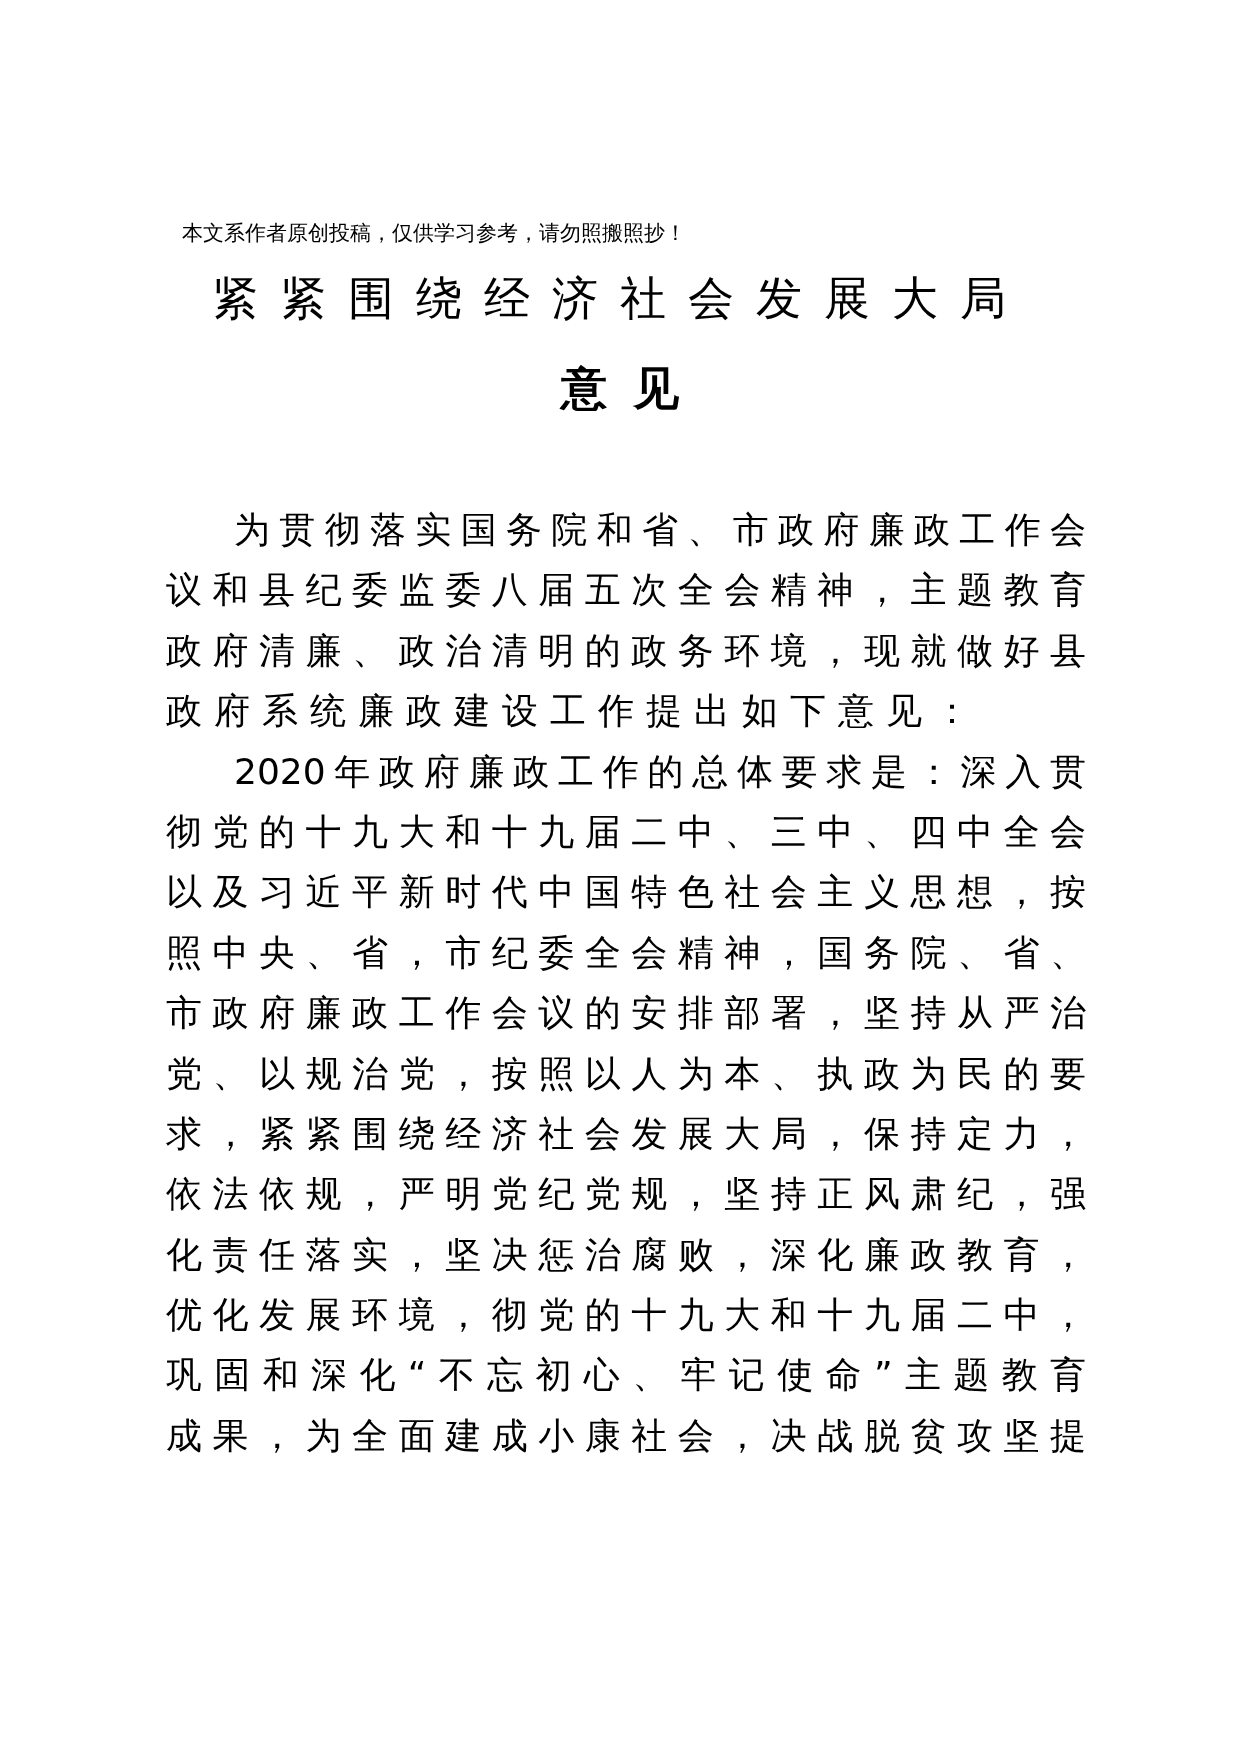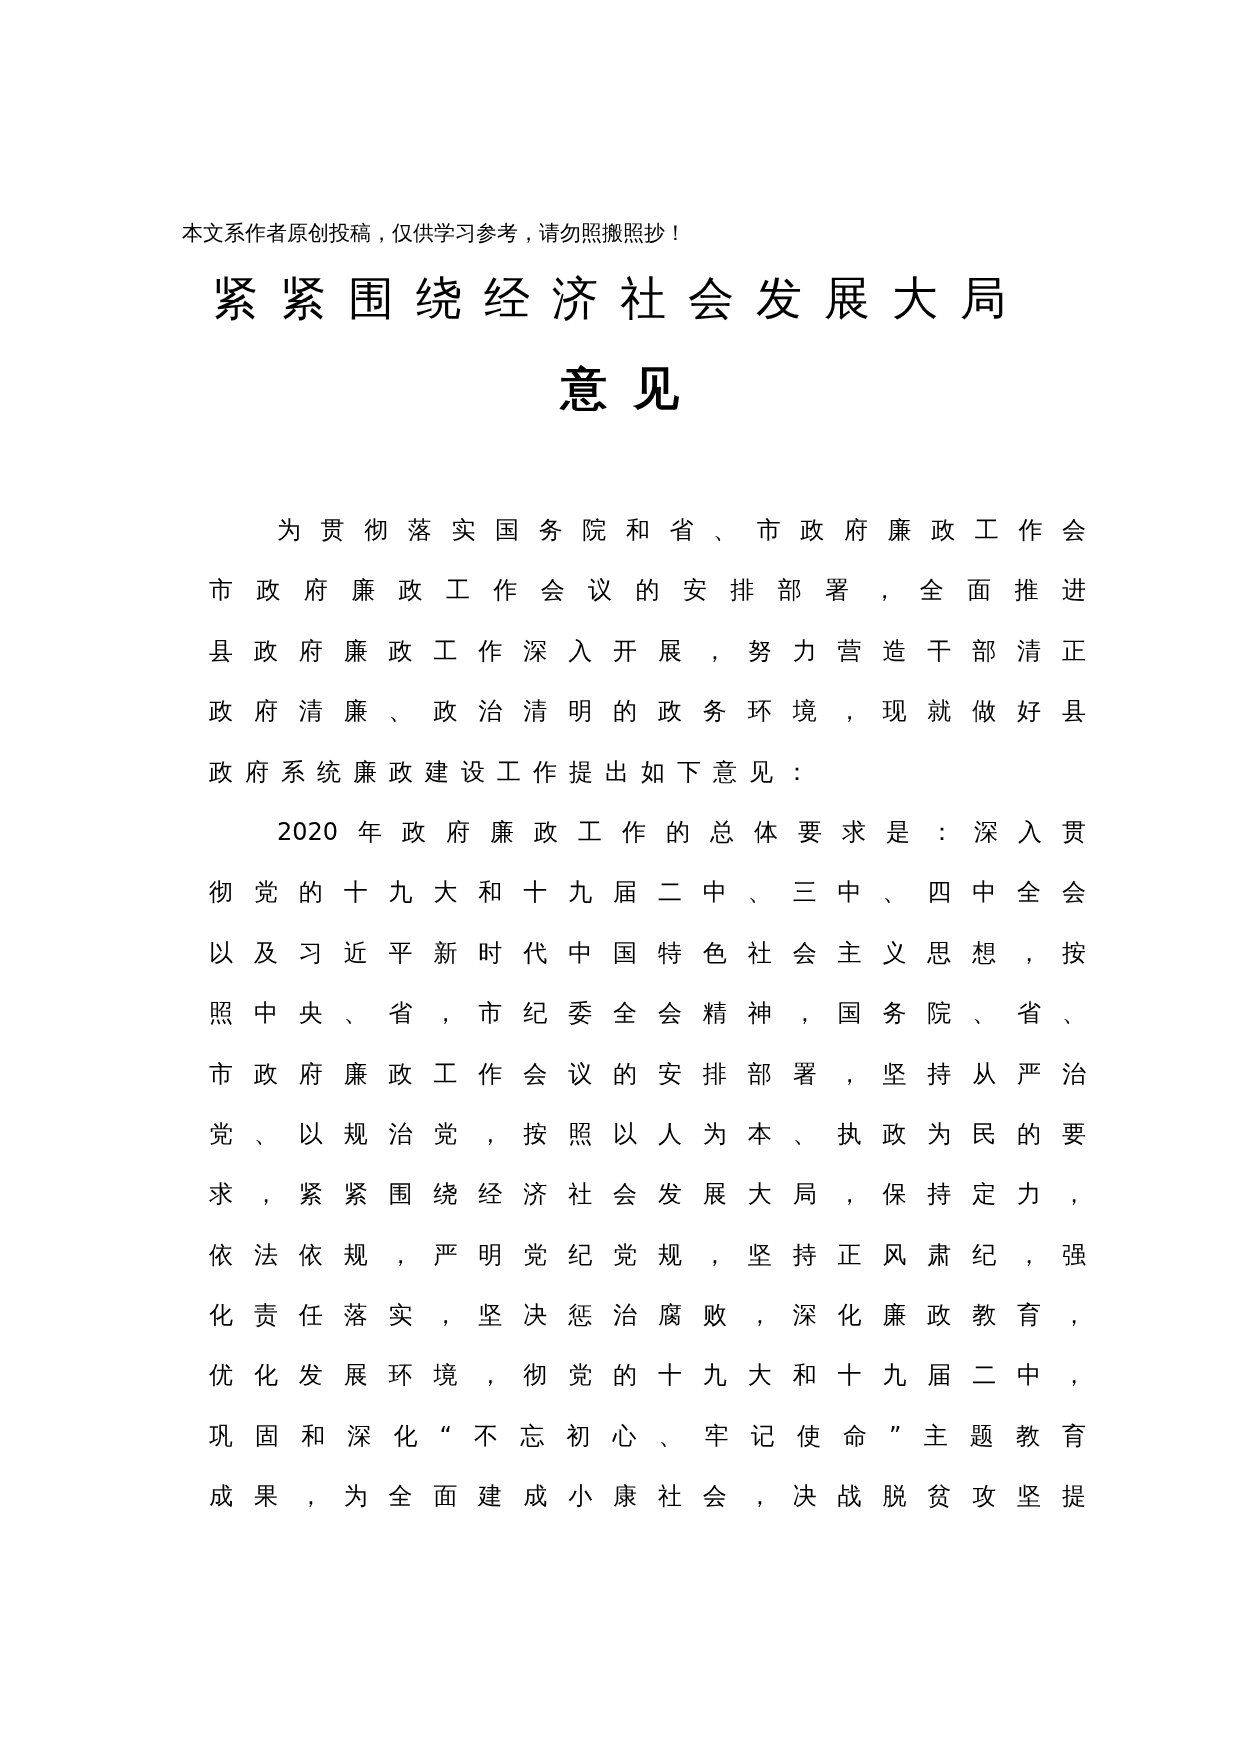--- a/index.html
+++ b/index.html
@@ -4,38 +4,37 @@
 <style>
   html, body { margin: 0; padding: 0; background: #ffffff; }
   body { width: 1240px; height: 1754px; position: relative; overflow: hidden;
          font-family: "DejaVu Sans", "Liberation Sans", sans-serif; color: #000; }
   .notice { position: absolute; left: 182px; top: 220px; font-size: 21px; line-height: 26px; white-space: nowrap; }
   .title { position: absolute; left: 170px; width: 900px; text-align: center;
            font-size: 46px; letter-spacing: 22px; line-height: 60px; white-space: nowrap; }
   .title.l1 { top: 268px; }
   .title.l2 { top: 358px; letter-spacing: 26px; padding-left: 26px; box-sizing: border-box; font-weight: bold; }
   .body { position: absolute; left: 166px; top: 500px; width: 920px; }
-  .line { height: 60.4px; line-height: 60px; font-size: 24px; white-space: nowrap;
-          text-align: justify; text-align-last: justify; margin-left: 43px; }
+  .line { height: 60.4px; line-height: 60px; font-size: 36px; white-space: nowrap;
+          text-align: justify; text-align-last: justify; }
   .line.last { text-align-last: left; letter-spacing: 12px; }
   .line.indent { padding-left: 68px; }
 </style>
 </head>
 <body>
 
 <div class="notice">本文系作者原创投稿，仅供学习参考，请勿照搬照抄！</div>
 
 <div class="title l1">紧紧围绕经济社会发展大局</div>
 <div class="title l2">意见</div>
 
 <div class="body">
   <div>
     <div class="line indent">为贯彻落实国务院和省、市政府廉政工作会</div>
-    <div class="line">市政府廉政工作会议的安排部署，全面推进</div>
-    <div class="line">县政府廉政工作深入开展，努力营造干部清正</div>
+    <div class="line">议和县纪委监委八届五次全会精神，主题教育</div>
     <div class="line">政府清廉、政治清明的政务环境，现就做好县</div>
     <div class="line last">政府系统廉政建设工作提出如下意见：</div>
   </div>
   <div>
     <div class="line indent">2020年政府廉政工作的总体要求是：深入贯</div>
     <div class="line">彻党的十九大和十九届二中、三中、四中全会</div>
     <div class="line">以及习近平新时代中国特色社会主义思想，按</div>
     <div class="line">照中央、省，市纪委全会精神，国务院、省、</div>
     <div class="line">市政府廉政工作会议的安排部署，坚持从严治</div>
     <div class="line">党、以规治党，按照以人为本、执政为民的要</div>

